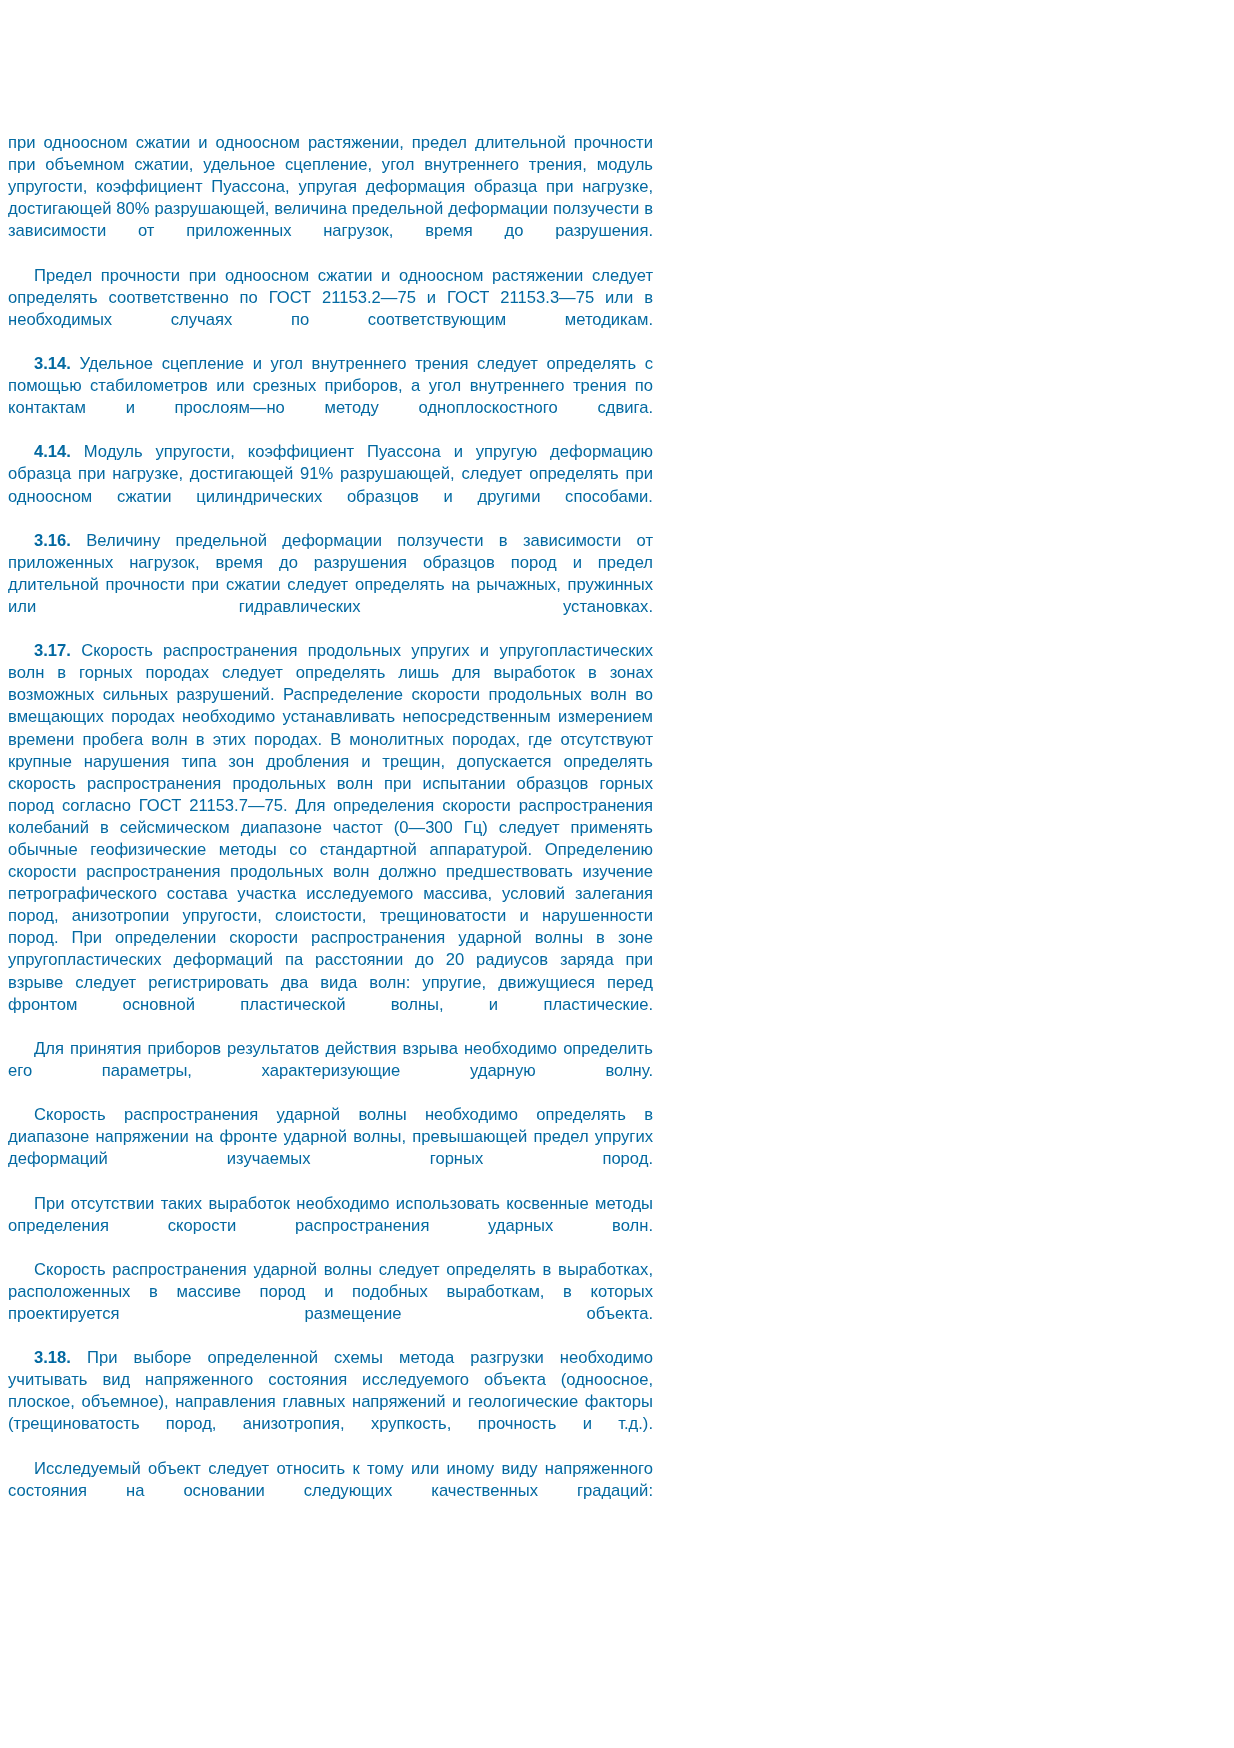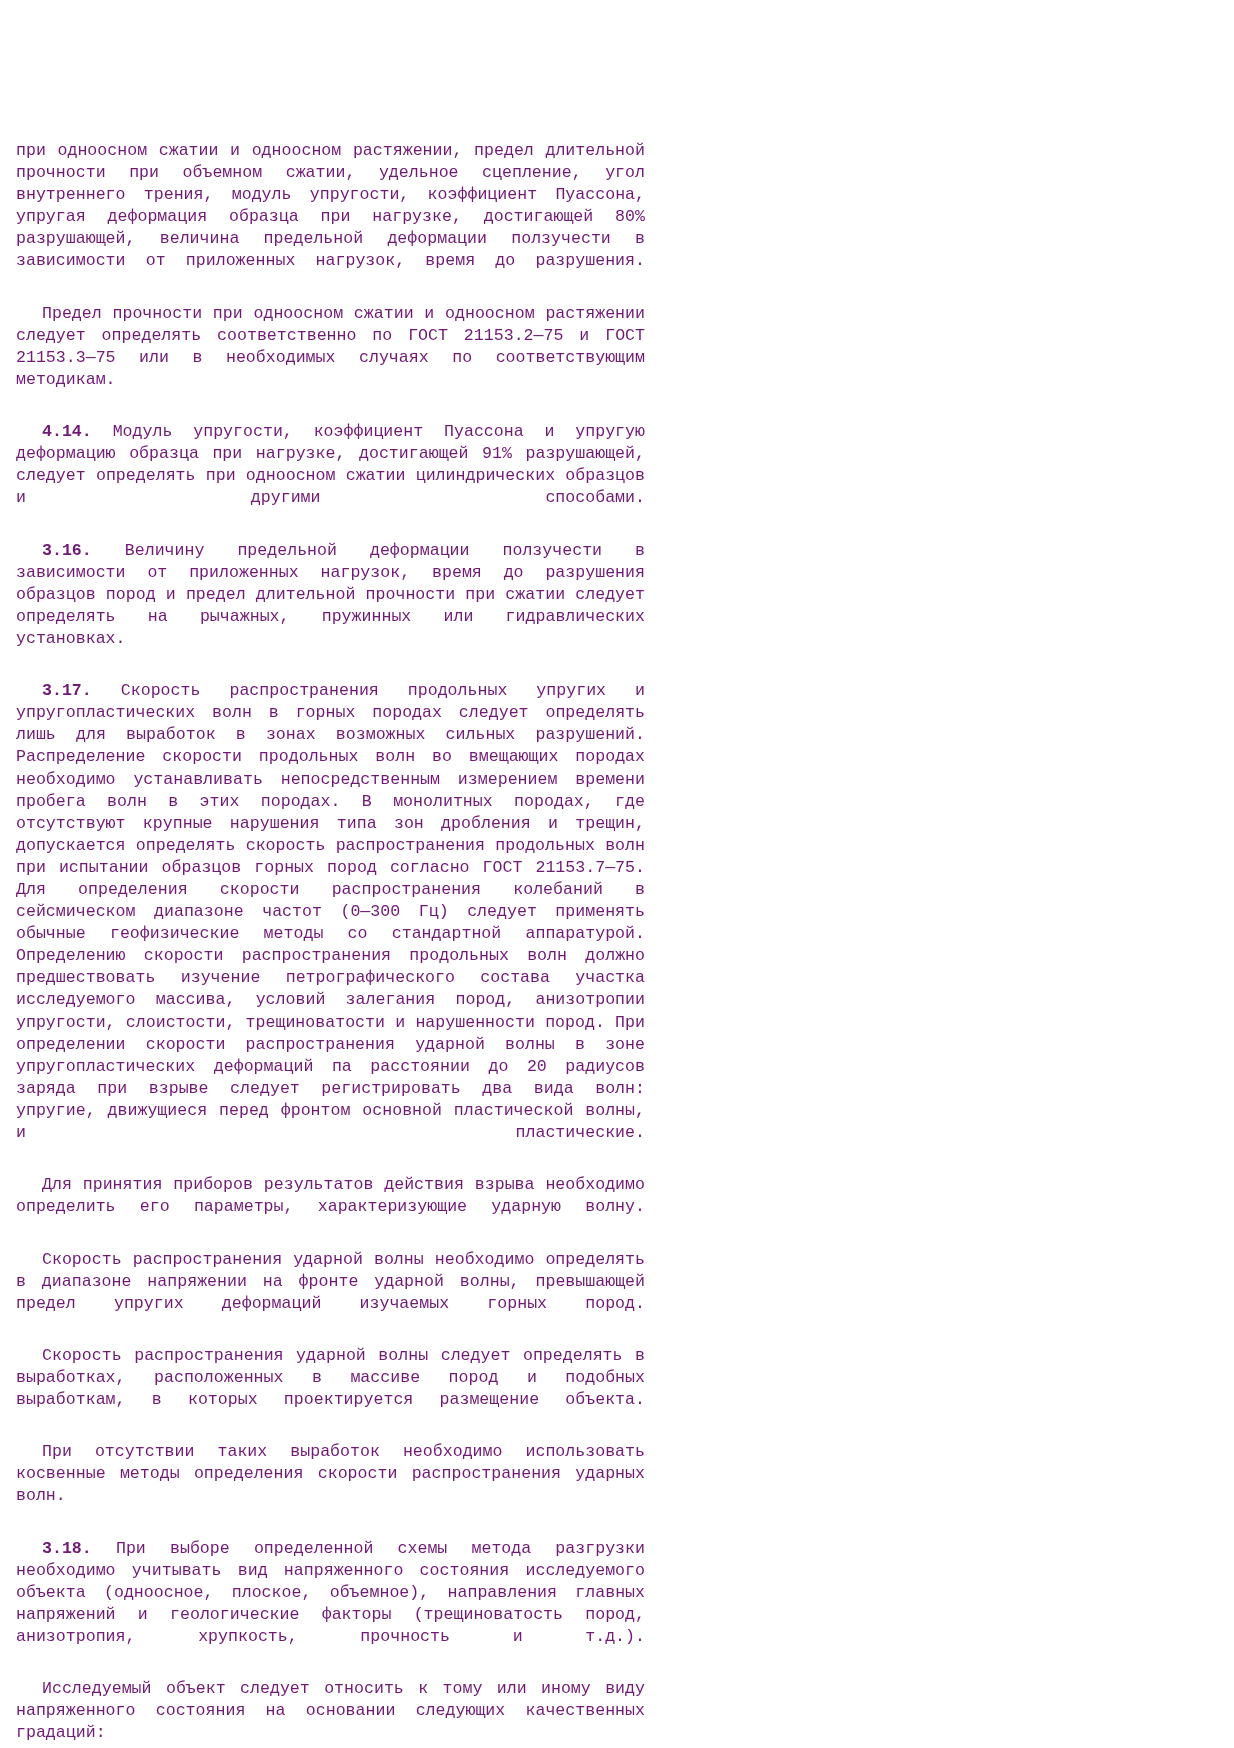--- a/index.html
+++ b/index.html
@@ -16,26 +16,26 @@
     overflow: hidden;
     box-sizing: border-box;
   }
   .text-column {
     position: absolute;
     left: 8px;
     top: 132px;
     width: 645px;
   }
   p.para {
-    margin: 8px;
+    margin: 0;
     padding: 0;
-    font-family: Liberation Mono, monospace;
+    font-family: Liberation Sans, sans-serif;
     font-size: 16.6px;
     line-height: 22.1px;
-    color: #701a75;
+    color: #0369a1;
     text-align: justify;
     text-justify: inter-word;
     text-indent: 26px;
     -webkit-hyphens: none;
     hyphens: none;
     word-spacing: 0px;
   }
   p.para.no-indent {
     text-indent: 0;
   }
@@ -49,23 +49,24 @@
     width: 100%;
   }
 </style>
 </head>
 <body>
 
 <div class="page">
   <div class="text-column" id="text-column">
       <p class="para no-indent"><span>при одноосном сжатии и одноосном растяжении, предел длительной прочности при объемном сжатии, удельное сцепление, угол внутреннего трения, модуль упругости, коэффициент Пуассона, упругая деформация образца при нагрузке, достигающей 80% разрушающей, величина предельной деформации ползучести в зависимости от приложенных нагрузок, время до разрушения.</span></p>
       <p class="para"><span>Предел прочности при одноосном сжатии и одноосном растяжении следует определять соответственно по ГОСТ 21153.2—75 и ГОСТ 21153.3—75 или в необходимых случаях по соответствующим методикам.</span></p>
+      <p class="para"><span class="secnum">3.14.</span> <span>Удельное сцепление и угол внутреннего трения следует определять с помощью стабилометров или срезных приборов, а угол внутреннего трения по контактам и прослоям—но методу одноплоскостного сдвига.</span></p>
       <p class="para"><span class="secnum">4.14.</span> <span>Модуль упругости, коэффициент Пуассона и упругую деформацию образца при нагрузке, достигающей 91% разрушающей, следует определять при одноосном сжатии цилиндрических образцов и другими способами.</span></p>
       <p class="para"><span class="secnum">3.16.</span> <span>Величину предельной деформации ползучести в зависимости от приложенных нагрузок, время до разрушения образцов пород и предел длительной прочности при сжатии следует определять на рычажных, пружинных или гидравлических установках.</span></p>
       <p class="para"><span class="secnum">3.17.</span> <span>Скорость распространения продольных упругих и упругопластических волн в горных породах следует определять лишь для выработок в зонах возможных сильных разрушений. Распределение скорости продольных волн во вмещающих породах необходимо устанавливать непосредственным измерением времени пробега волн в этих породах. В монолитных породах, где отсутствуют крупные нарушения типа зон дробления и трещин, допускается определять скорость распространения продольных волн при испытании образцов горных пород согласно ГОСТ 21153.7—75. Для определения скорости распространения колебаний в сейсмическом диапазоне частот (0—300 Гц) следует применять обычные геофизические методы со стандартной аппаратурой. Определению скорости распространения продольных волн должно предшествовать изучение петрографического состава участка исследуемого массива, условий залегания пород, анизотропии упругости, слоистости, трещиноватости и нарушенности пород. При определении скорости распространения ударной волны в зоне упругопластических деформаций па расстоянии до 20 радиусов заряда при взрыве следует регистрировать два вида волн: упругие, движущиеся перед фронтом основной пластической волны, и пластические.</span></p>
       <p class="para"><span>Для принятия приборов результатов действия взрыва необходимо определить его параметры, характеризующие ударную волну.</span></p>
       <p class="para"><span>Скорость распространения ударной волны необходимо определять в диапазоне напряжении на фронте ударной волны, превышающей предел упругих деформаций изучаемых горных пород.</span></p>
+      <p class="para"><span>При отсутствии таких выработок необходимо использовать косвенные методы определения скорости распространения ударных волн.</span></p>
       <p class="para"><span>Скорость распространения ударной волны следует определять в выработках, расположенных в массиве пород и подобных выработкам, в которых проектируется размещение объекта.</span></p>
-      <p class="para"><span>При отсутствии таких выработок необходимо использовать косвенные методы определения скорости распространения ударных волн.</span></p>
       <p class="para"><span class="secnum">3.18.</span> <span>При выборе определенной схемы метода разгрузки необходимо учитывать вид напряженного состояния исследуемого объекта (одноосное, плоское, объемное), направления главных напряжений и геологические факторы (трещиноватость пород, анизотропия, хрупкость, прочность и  т.д.).</span></p>
       <p class="para"><span>Исследуемый объект следует относить к тому или иному виду напряженного состояния на основании следующих качественных градаций:</span></p>
     </div>
 </div>
 
 </body></html>

